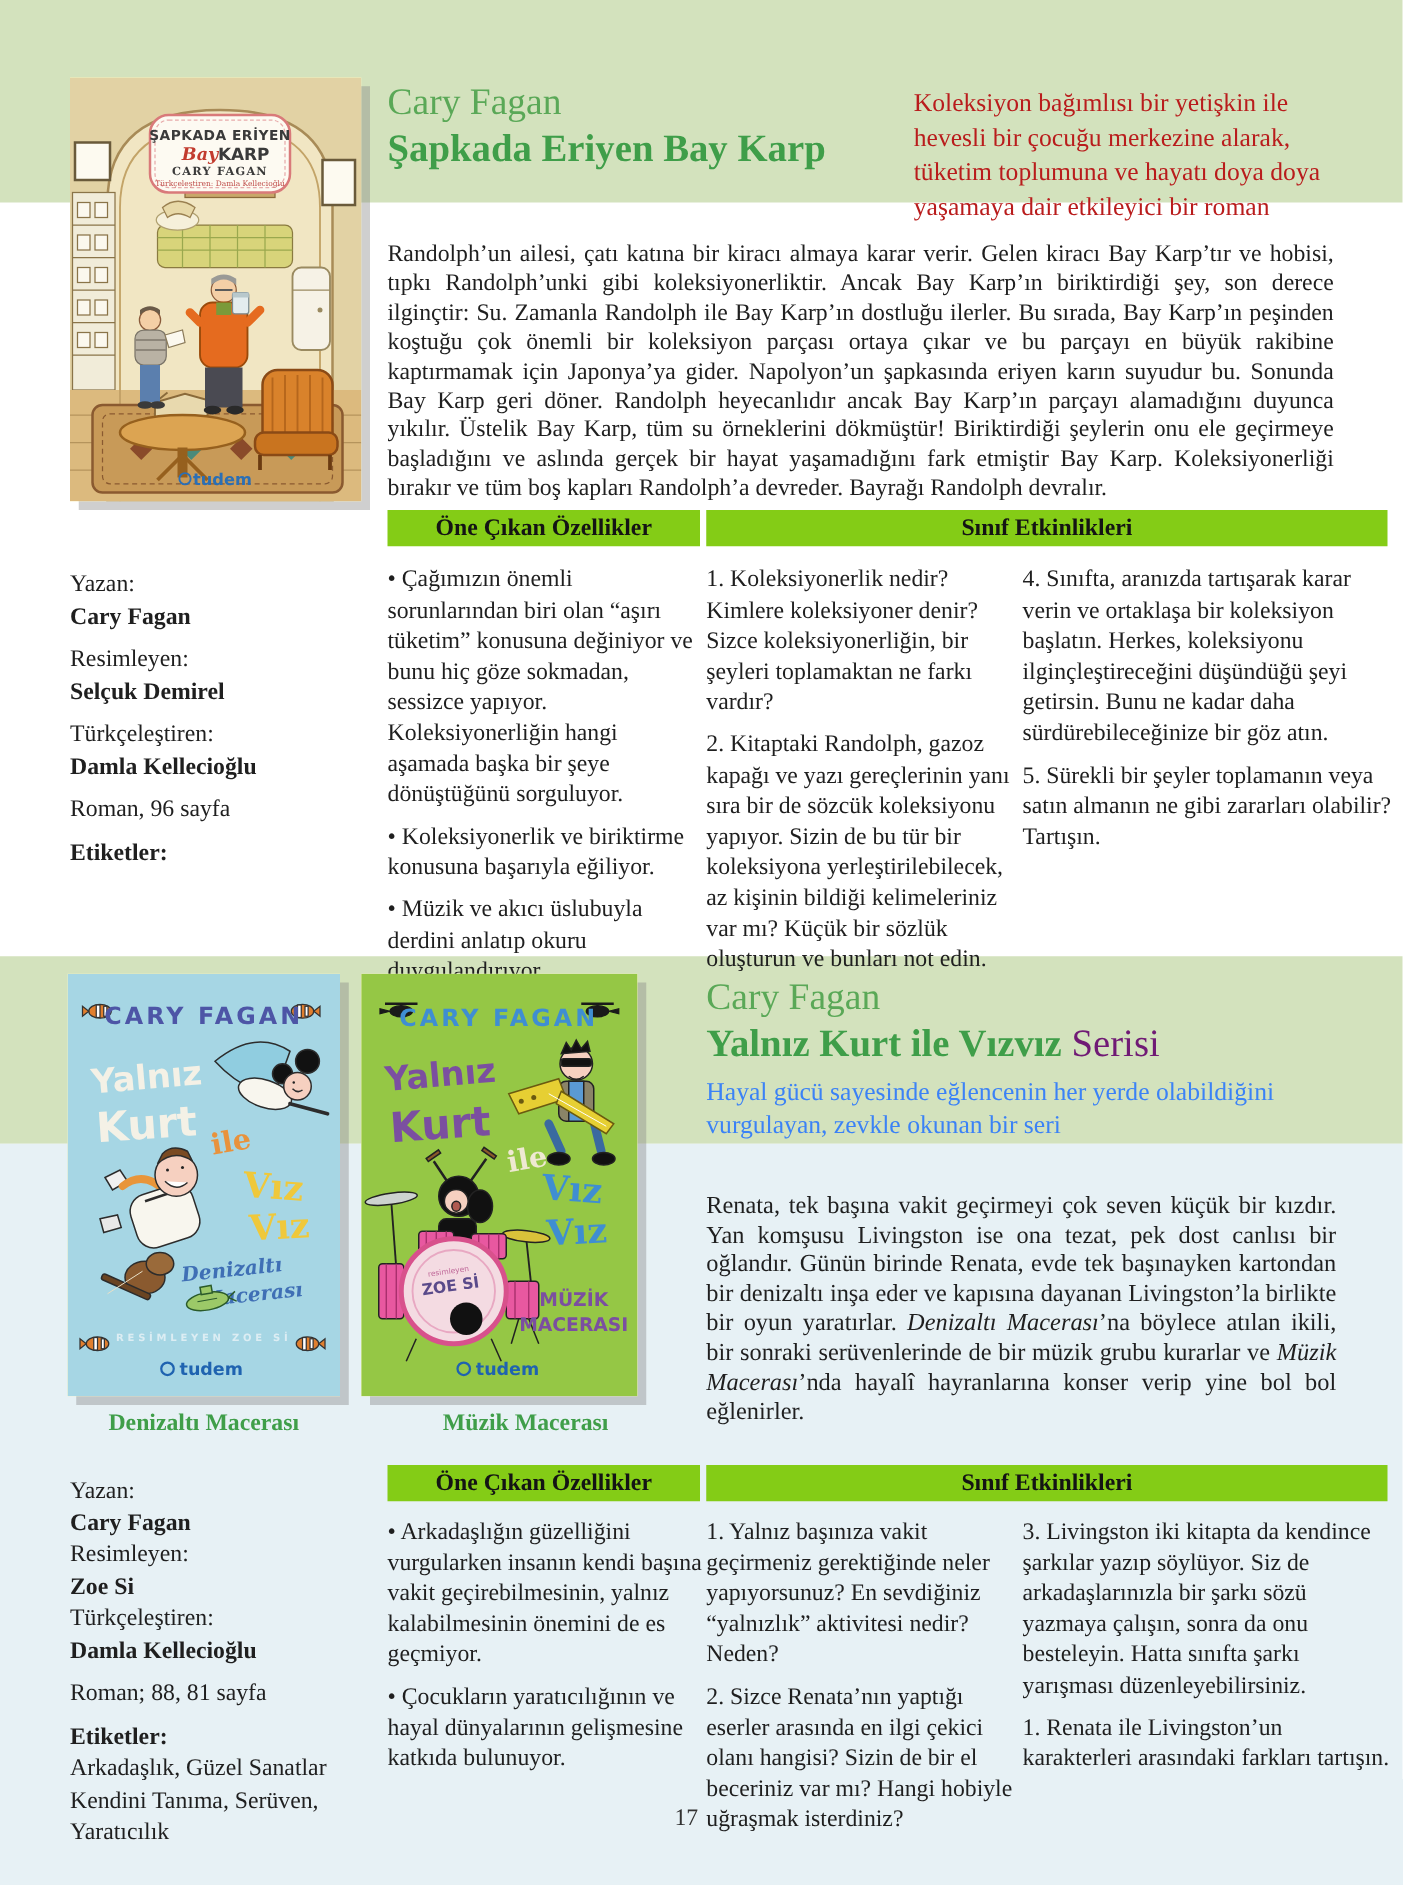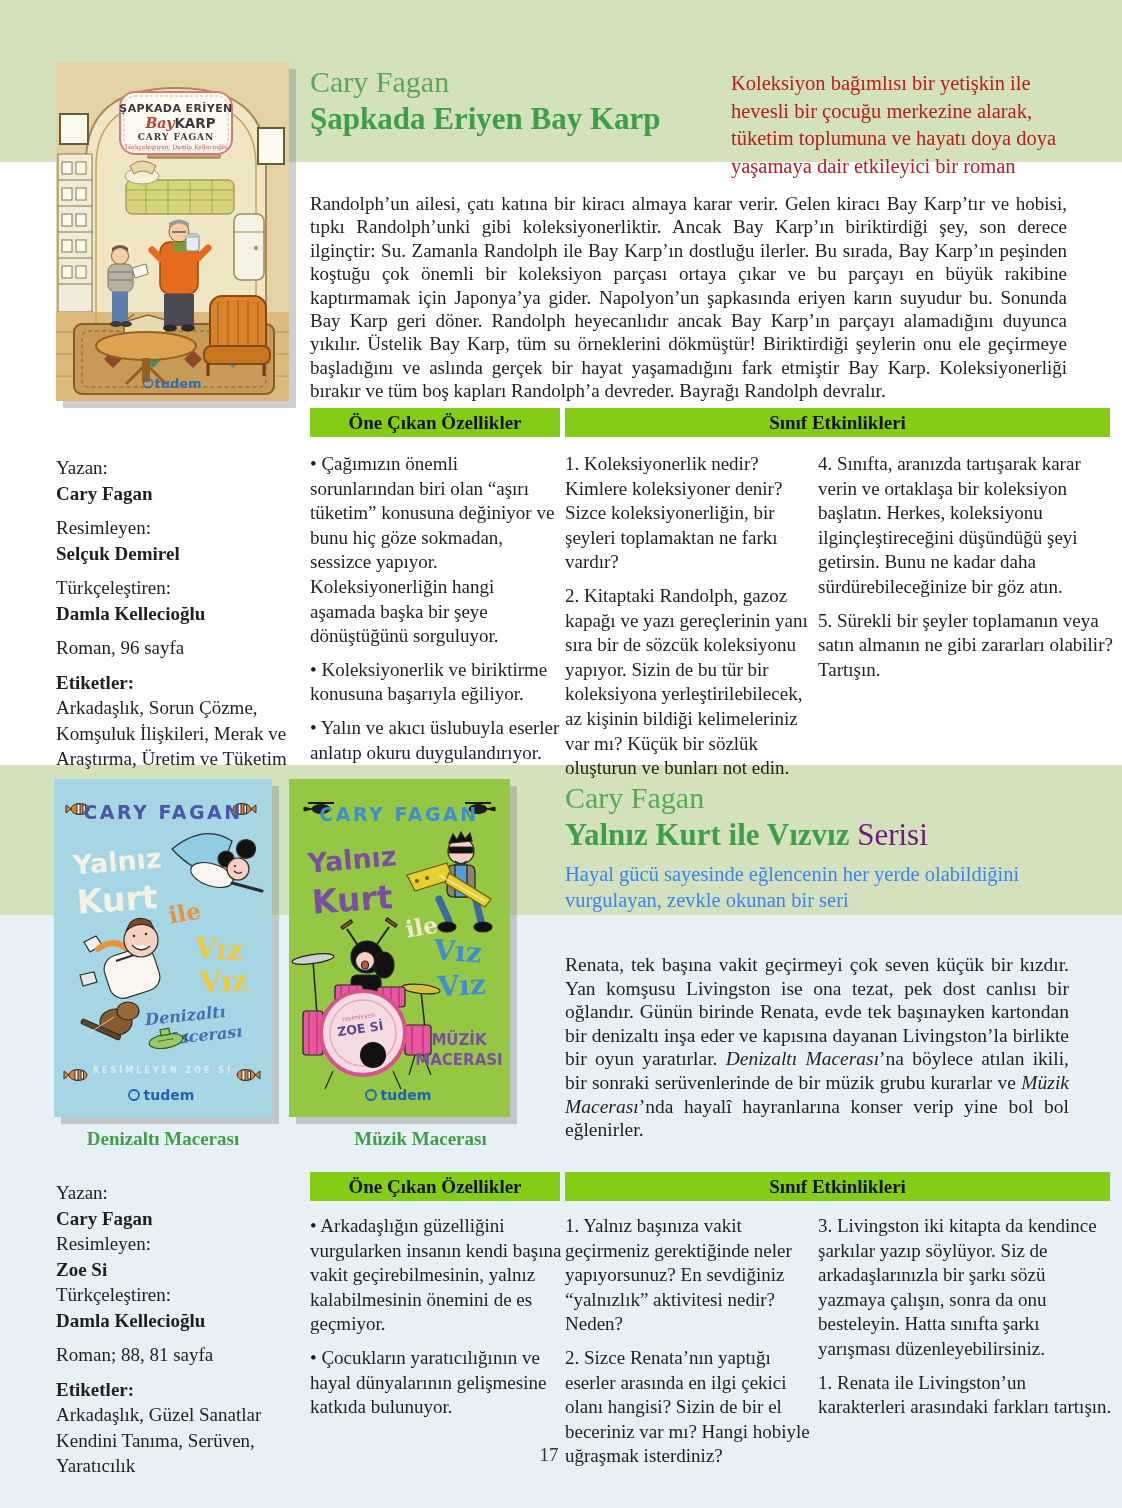--- a/index.html
+++ b/index.html
@@ -211,27 +211,26 @@
   <div class="info-group">
     <div class="info-label">Resimleyen:</div>
     <div class="info-value">Selçuk Demirel</div>
   </div>
   <div class="info-group">
     <div class="info-label">Türkçeleştiren:</div>
     <div class="info-value">Damla Kellecioğlu</div>
   </div>
   <div class="info-group">Roman, 96 sayfa</div>
   <div class="info-group tight info-label-bold">Etiketler:</div>
-  <div>Arkadaşlık, Sorun Çözme, Komşuluk İlişkileri, Merak ve Araştırma, Üretim ve Tüketim</div>
 </div>
 
 <div id="features1" class="text-col">
     <p class="feature-item">Çağımızın önemli sorunlarından biri olan “aşırı tüketim” konusuna değiniyor ve bunu hiç göze sokmadan, sessizce yapıyor. Koleksiyonerliğin hangi aşamada başka bir şeye dönüştüğünü sorguluyor.</p>
     <p class="feature-item">Koleksiyonerlik ve biriktirme konusuna başarıyla eğiliyor.</p>
-    <p class="feature-item">Yalın ve akıcı üslubuyla eserler anlatıp okuru duygulandırıyor.</p>
+    <p class="feature-item">Müzik ve akıcı üslubuyla derdini anlatıp okuru duygulandırıyor.</p>
   </div>
 
 <div id="act1-col1" class="text-col">
     <p class="act-item">1. Koleksiyonerlik nedir? Kimlere koleksiyoner denir? Sizce koleksiyonerliğin, bir şeyleri toplamaktan ne farkı vardır?</p>
     <p class="act-item">2. Kitaptaki Randolph, gazoz kapağı ve yazı gereçlerinin yanı sıra bir de sözcük koleksiyonu yapıyor. Sizin de bu tür bir koleksiyona yerleştirilebilecek, az kişinin bildiği kelimeleriniz var mı? Küçük bir sözlük oluşturun ve bunları not edin.</p>
   </div>
 <div id="act1-col2" class="text-col">
     <p class="act-item">4. Sınıfta, aranızda tartışarak karar verin ve ortaklaşa bir koleksiyon başlatın. Herkes, koleksiyonu ilginçleştireceğini düşündüğü şeyi getirsin. Bunu ne kadar daha sürdürebileceğinize bir göz atın.</p>
     <p class="act-item">5. Sürekli bir şeyler toplamanın veya satın almanın ne gibi zararları olabilir? Tartışın.</p>
   </div>

